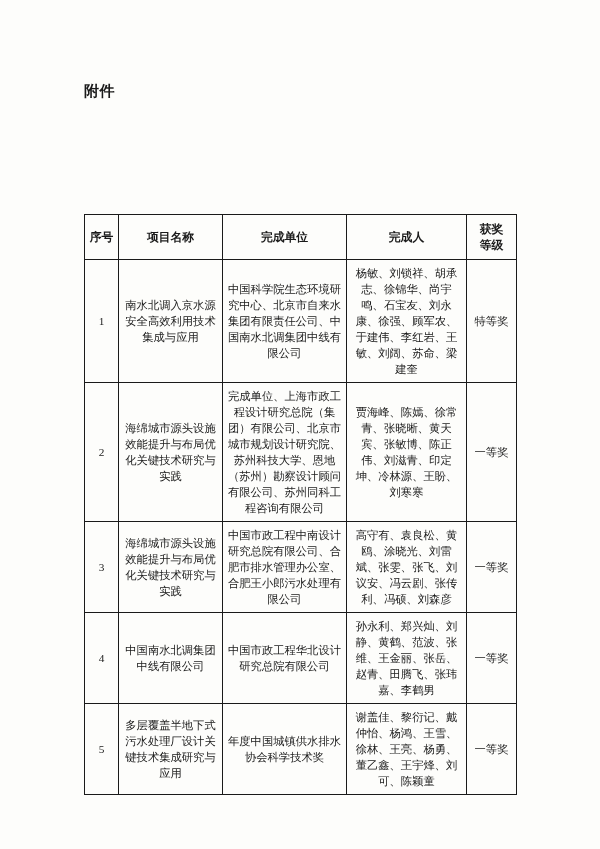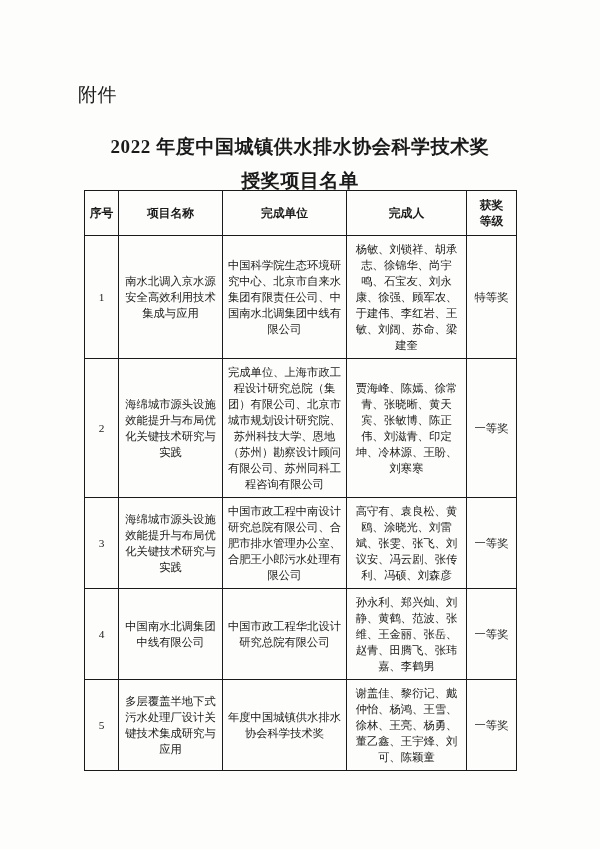--- a/index.html
+++ b/index.html
@@ -15,44 +15,44 @@
     position: relative;
     overflow: hidden;
   }
   .page {
     position: absolute;
     inset: 0;
     background: #fdfdfb;
   }
   .attachment-label {
     position: absolute;
-    left: 78px;
+    left: 84px;
     top: 82px;
-    font-size: 19px;
+    font-size: 15px;
     letter-spacing: 0.5px;
-    font-weight: 400;
+    font-weight: 700;
   }
   .doc-title {
     position: absolute;
     left: 0;
     right: 0;
     top: 130px;
     text-align: center;
     font-size: 19px;
     font-weight: 700;
     line-height: 34px;
     letter-spacing: 0.6px;
   }
   .doc-title .line2 {
     display: block;
   }
   table.award-table {
     position: absolute;
     left: 84px;
-    top: 190px;
+    top: 214px;
     width: 432px;
     border-collapse: collapse;
     table-layout: fixed;
   }
   table.award-table td,
   table.award-table th {
     border: 1px solid #1a1a1a;
     font-size: 11.3px;
     line-height: 16px;
     padding: 5px 4px;
@@ -84,24 +84,20 @@
     font-size: 11.5px;
   }
 </style>
 </head>
 <body>
 
 <div class="page">
 
   <div class="attachment-label">附件</div>
 
-  <div class="doc-title">
-    <span class="line1">2022 年度中国城镇供水排水协会科学技术奖</span>
-    <span class="line2">授奖项目名单</span>
-  </div>
 
   <table class="award-table">
     <colgroup>
       <col class="col-no">
       <col class="col-name">
       <col class="col-unit">
       <col class="col-people">
       <col class="col-grade">
     </colgroup>
     <thead>

